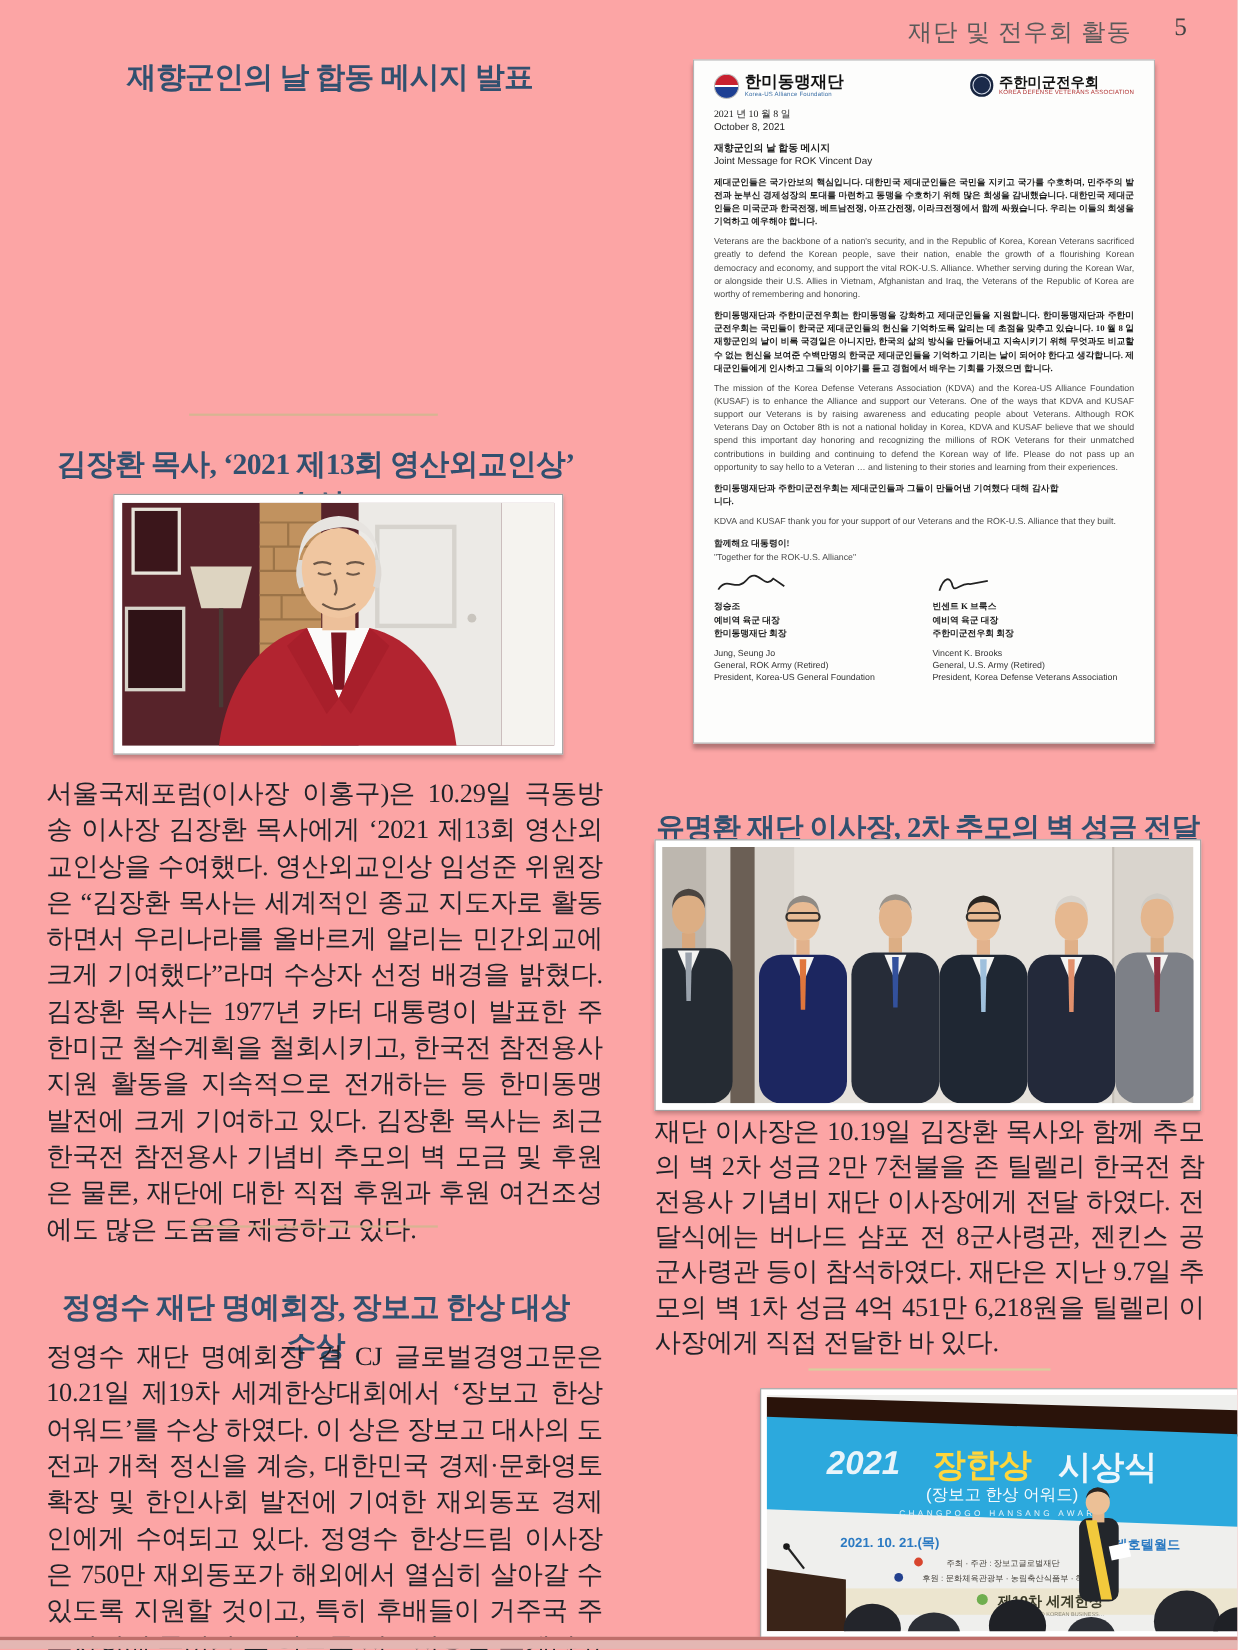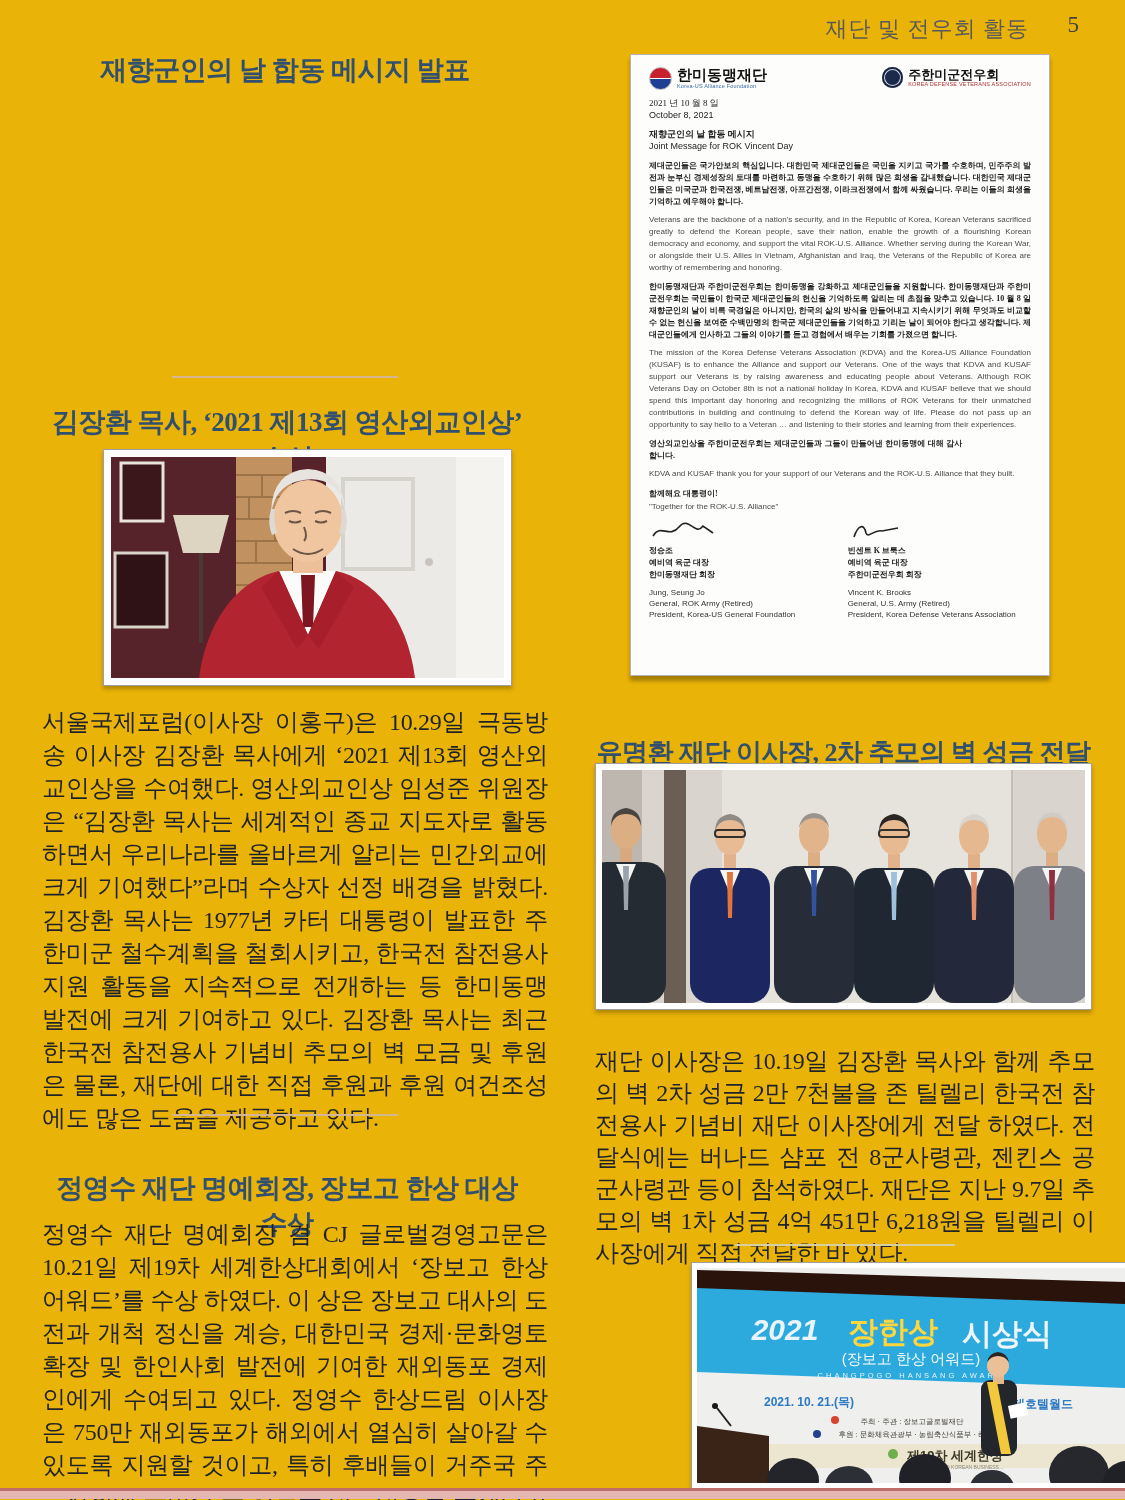--- a/index.html
+++ b/index.html
@@ -1,18 +1,18 @@
 <!DOCTYPE html>
 <html><head>
 <meta charset="utf-8">
 <style>
   html,body{margin:0;padding:0;background:#e8e8e6;}
   .page{
     position:relative;width:1125px;height:1500px;margin:0 auto;
-    background:#eab308;overflow:hidden;
+    background:#fca5a5;overflow:hidden;
     font-family:"Liberation Serif","DejaVu Serif",serif;color:#22252b;
   }
   .hdr-label{position:absolute;top:14px;right:96px;font-size:22px;color:#5a5a5a;letter-spacing:1px;}
   .hdr-num{position:absolute;top:12px;right:46px;font-size:23px;color:#444;}
   .art-title{position:absolute;font-size:27px;font-weight:bold;color:#31506f;text-align:center;letter-spacing:-0.5px;}
   .body-text{position:absolute;font-size:24px;line-height:33px;text-align:justify;color:#1f2329;letter-spacing:-0.3px;}
   .divider{position:absolute;height:2px;background:#d6b592;}
   .photo-frame{position:absolute;background:#fff;border:1px solid #9f9f9f;box-shadow:0 3px 4px rgba(0,0,0,.25);}
   .photo-frame svg{display:block;}
   
@@ -43,21 +43,21 @@
   .bottom-band{position:absolute;left:0;top:1488px;width:1125px;height:8px;background:#e4b7b3;border-top:3px solid #bf6f6b;}
 </style>
 </head>
 <body>
 
 <div class="page">
 
   <div class="hdr-label">재단 및 전우회 활동</div>
   <div class="hdr-num">5</div>
 
-  <div class="art-title" style="left:60px;top:52px;width:450px;">재향군인의 날 합동 메시지 발표</div>
+  <div class="art-title" style="left:75px;top:52px;width:450px;">재향군인의 날 합동 메시지 발표</div>
 
   <div class="divider" style="left:172px;top:376px;width:226px;"></div>
 
   <div class="art-title" style="left:42px;top:404px;width:490px;">김장환 목사, ‘2021 제13회 영산외교인상’ 수상</div>
 
   <div class="photo-frame" style="left:103px;top:449px;padding:7px;">
     <svg width="393" height="221" viewBox="0 0 393 221">
       <rect x="0" y="0" width="393" height="221" fill="#57232a"></rect>
       <rect x="10" y="6" width="42" height="58" fill="#3b161b" stroke="#e8e4da" stroke-width="3"></rect>
       <rect x="4" y="96" width="52" height="74" fill="#2f1216" stroke="#d8d4ca" stroke-width="3"></rect>
@@ -138,21 +138,21 @@
       <div style="font-family:'Liberation Sans','DejaVu Sans',sans-serif;">October 8, 2021</div>
     </div>
     <div class="lt-center">
       <div style="font-weight:bold;">재향군인의 날 합동 메시지</div>
       <div style="font-family:'Liberation Sans','DejaVu Sans',sans-serif;">Joint Message for ROK Vincent Day</div>
     </div>
     <div class="lt-p-ko">제대군인들은 국가안보의 핵심입니다. 대한민국 제대군인들은 국민을 지키고 국가를 수호하며, 민주주의 발전과 눈부신 경제성장의 토대를 마련하고 동맹을 수호하기 위해 많은 희생을 감내했습니다. 대한민국 제대군인들은 미국군과 한국전쟁, 베트남전쟁, 아프간전쟁, 이라크전쟁에서 함께 싸웠습니다. 우리는 이들의 희생을 기억하고 예우해야 합니다.</div>
     <div class="lt-p-en">Veterans are the backbone of a nation's security, and in the Republic of Korea, Korean Veterans sacrificed greatly to defend the Korean people, save their nation, enable the growth of a flourishing Korean democracy and economy, and support the vital ROK-U.S. Alliance.  Whether serving during the Korean War, or alongside their U.S. Allies in Vietnam, Afghanistan and Iraq, the Veterans of the Republic of Korea are worthy of remembering and honoring.</div>
     <div class="lt-p-ko">한미동맹재단과 주한미군전우회는 한미동맹을 강화하고 제대군인들을 지원합니다. 한미동맹재단과 주한미군전우회는 국민들이 한국군 제대군인들의 헌신을 기억하도록 알리는 데 초점을 맞추고 있습니다. 10 월 8 일 재향군인의 날이 비록 국경일은 아니지만, 한국의 삶의 방식을 만들어내고 지속시키기 위해 무엇과도 비교할 수 없는 헌신을 보여준 수백만명의 한국군 제대군인들을 기억하고 기리는 날이 되어야 한다고 생각합니다. 제대군인들에게 인사하고 그들의 이야기를 듣고 경험에서 배우는 기회를 가졌으면 합니다.</div>
     <div class="lt-p-en">The mission of the Korea Defense Veterans Association (KDVA) and the Korea-US Alliance Foundation (KUSAF) is to enhance the Alliance and support our Veterans.  One of the ways that KDVA and KUSAF support our Veterans is by raising awareness and educating people about Veterans. Although ROK Veterans Day on October 8th is not a national holiday in Korea, KDVA and KUSAF believe that we should spend this important day honoring and recognizing the millions of ROK Veterans for their unmatched contributions in building and continuing to defend the Korean way of life. Please do not pass up an opportunity to say hello to a Veteran … and listening to their stories and learning from their experiences.</div>
-    <div class="lt-p-ko" style="width:82%;">영산외교인상을 주한미군전우회는 제대군인들과 그들이 만들어낸 한미동맹에 대해 감사합니다.</div>
+    <div class="lt-p-ko" style="width:82%;">한미동맹재단과 주한미군전우회는 제대군인들과 그들이 만들어낸 기여했다 대해 감사합니다.</div>
     <div class="lt-p-en">KDVA and KUSAF thank you for your support of our Veterans and the ROK-U.S. Alliance that they built.</div>
     <div class="lt-close-ko">함께해요 대통령이!</div>
     <div class="lt-close-en">"Together for the ROK-U.S. Alliance"</div>
     <div class="sig-row">
       <div class="sig-col">
         <svg width="70" height="20" viewBox="0 0 70 20">
           <path d="M4,15 C12,2 20,18 30,6 S46,16 54,5 L64,12" stroke="#222" stroke-width="1.6" fill="none"></path>
         </svg>
         <div class="sig-ko">
           <div>정승조</div>
@@ -239,21 +239,21 @@
         <rect x="444" y="82" width="12" height="14" fill="#dcae84"></rect>
           <ellipse cx="450" cy="64" rx="15" ry="19" fill="#e4b68e"></ellipse>
         <path d="M435,58 Q436,44 450,42 Q464,44 465,58 Q461,47 450,47 Q439,47 435,58Z" fill="#cfccc6"></path>
         <rect x="412" y="96" width="76" height="137" rx="20" fill="#7d8087"></rect>
         <polygon points="440,98 460,98 450,122" fill="#f4f4f2"></polygon>
         <polygon points="447,100 453,100 452,150 448,150" fill="#8f2f3f"></polygon>
       </g>
     </svg>
   </div>
 
-  <div class="body-text" style="left:595px;top:1013px;width:500px;line-height:32px;margin-top:32px;">재단 이사장은 10.19일 김장환 목사와 함께 추모의 벽 2차 성금 2만 7천불을 존 틸렐리 한국전 참전용사 기념비 재단 이사장에게 전달 하였다. 전달식에는 버나드 샴포 전 8군사령관, 젠킨스 공군사령관 등이 참석하였다. 재단은 지난 9.7일 추모의 벽 1차 성금 4억 451만 6,218원을 틸렐리 이사장에게 직접 전달한 바 있다.</div>
+  <div class="body-text" style="left:595px;top:1013px;width:500px;line-height:32px;">재단 이사장은 10.19일 김장환 목사와 함께 추모의 벽 2차 성금 2만 7천불을 존 틸렐리 한국전 참전용사 기념비 재단 이사장에게 전달 하였다. 전달식에는 버나드 샴포 전 8군사령관, 젠킨스 공군사령관 등이 참석하였다. 재단은 지난 9.7일 추모의 벽 1차 성금 4억 451만 6,218원을 틸렐리 이사장에게 직접 전달한 바 있다.</div>
 
   <div class="divider" style="left:735px;top:1244px;width:220px;background:#d8cf9e;"></div>
 
   <div class="photo-frame" style="left:655px;top:1262px;padding:5px;margin-left:36px;">
     <svg width="430" height="215" viewBox="0 0 430 215">
       <rect width="430" height="215" fill="#efefed"></rect>
       <polygon points="0,2 430,14 430,38 0,22" fill="#2a130a"></polygon>
       <polygon points="0,20 430,36 430,120 0,104" fill="#2ca9dd"></polygon>
       <g font-family="'Liberation Sans','DejaVu Sans',sans-serif">
         <text x="88" y="72" font-size="30" font-weight="bold" font-style="italic" fill="#e9f4fa" text-anchor="middle">2021</text>

